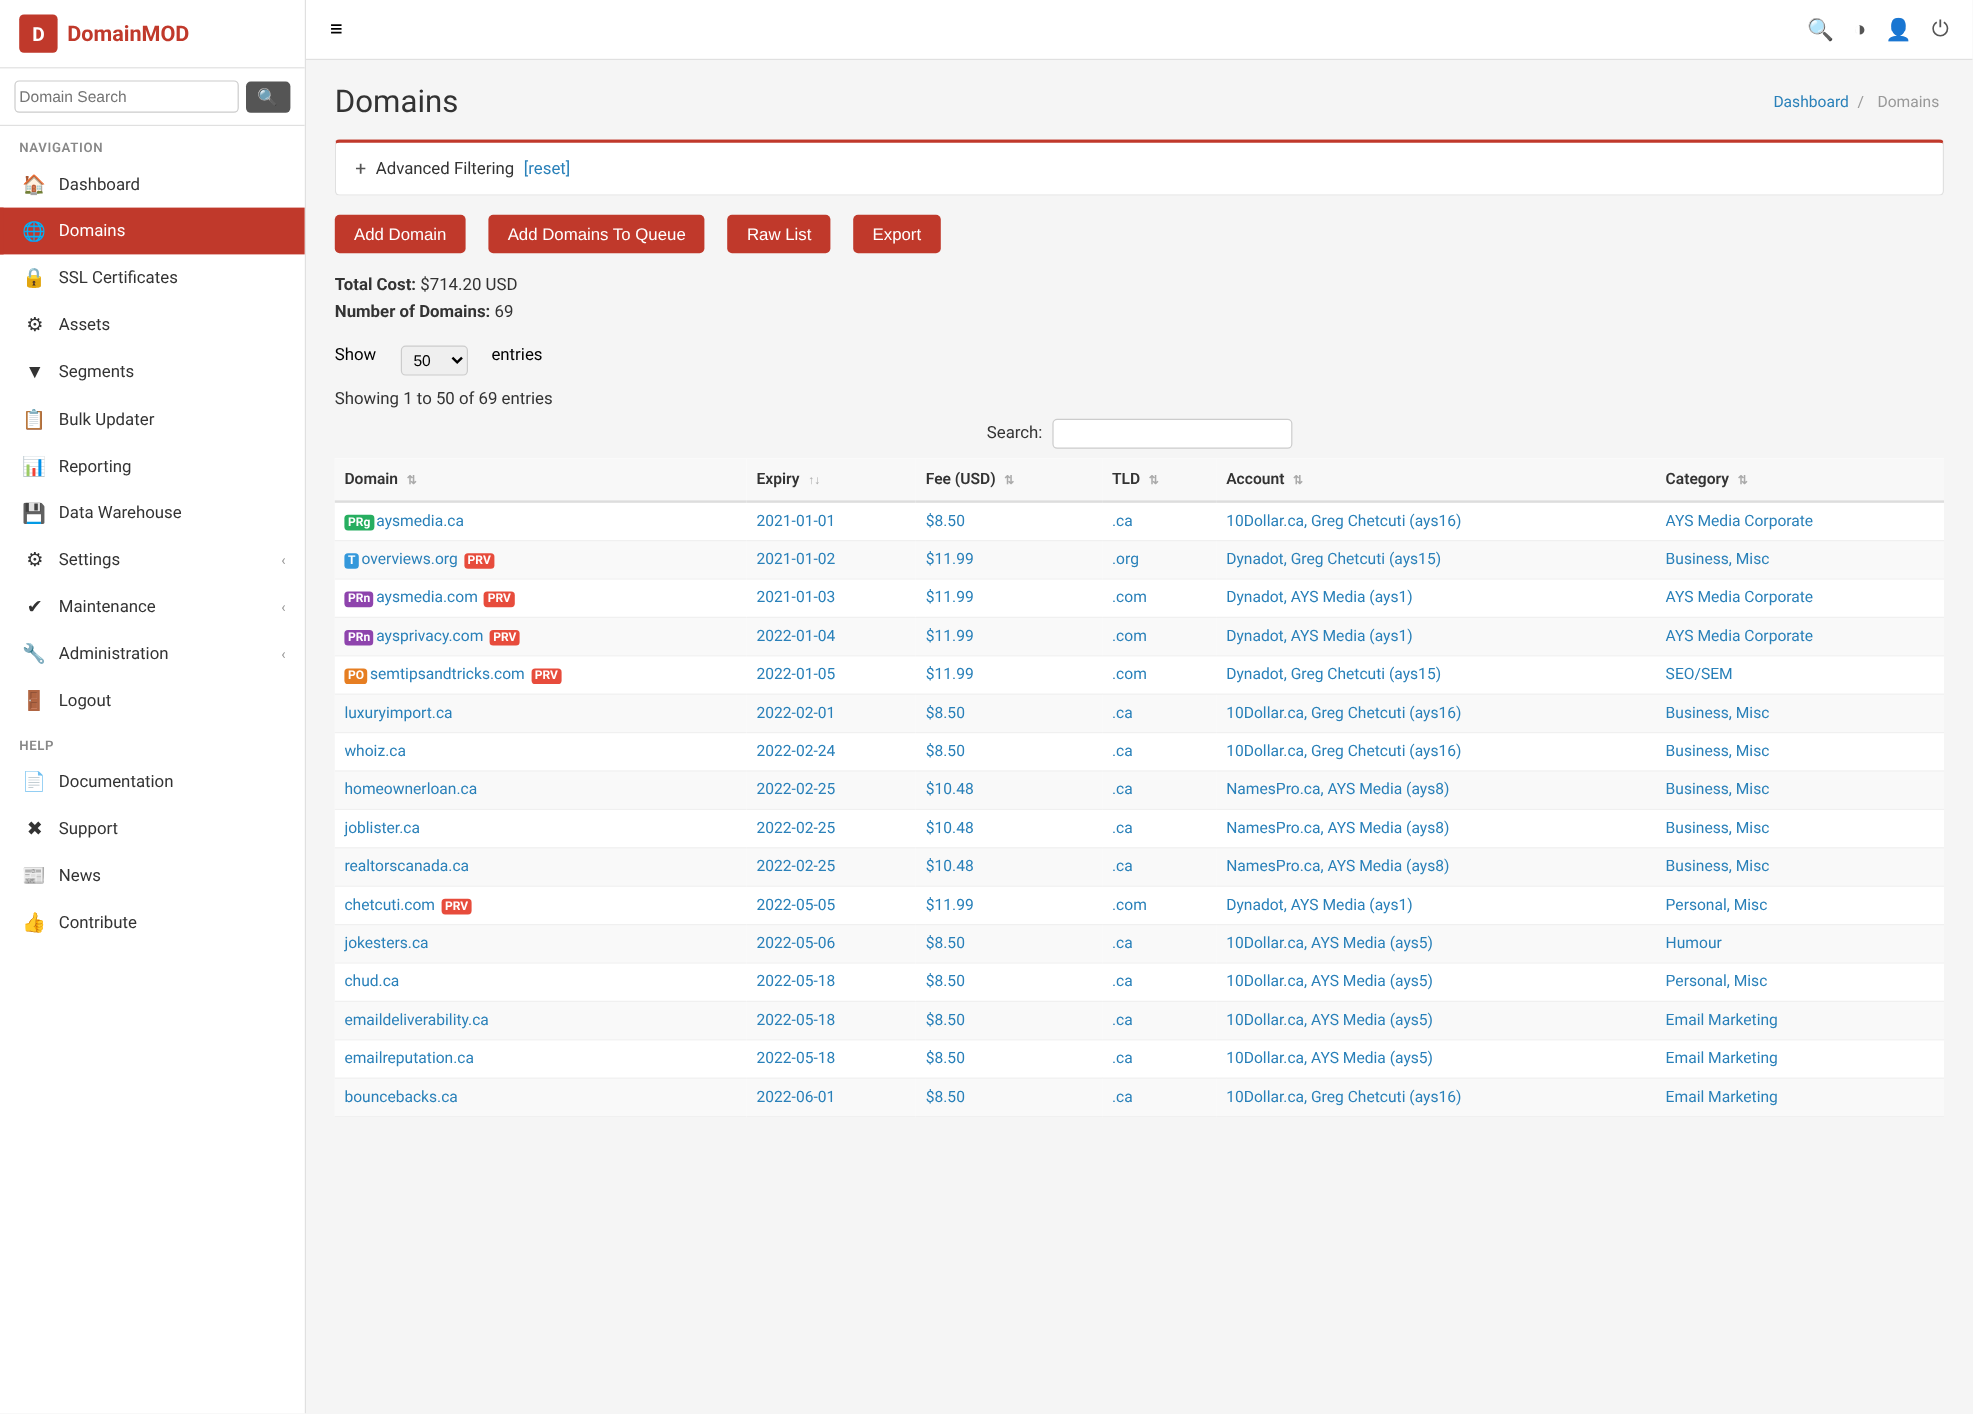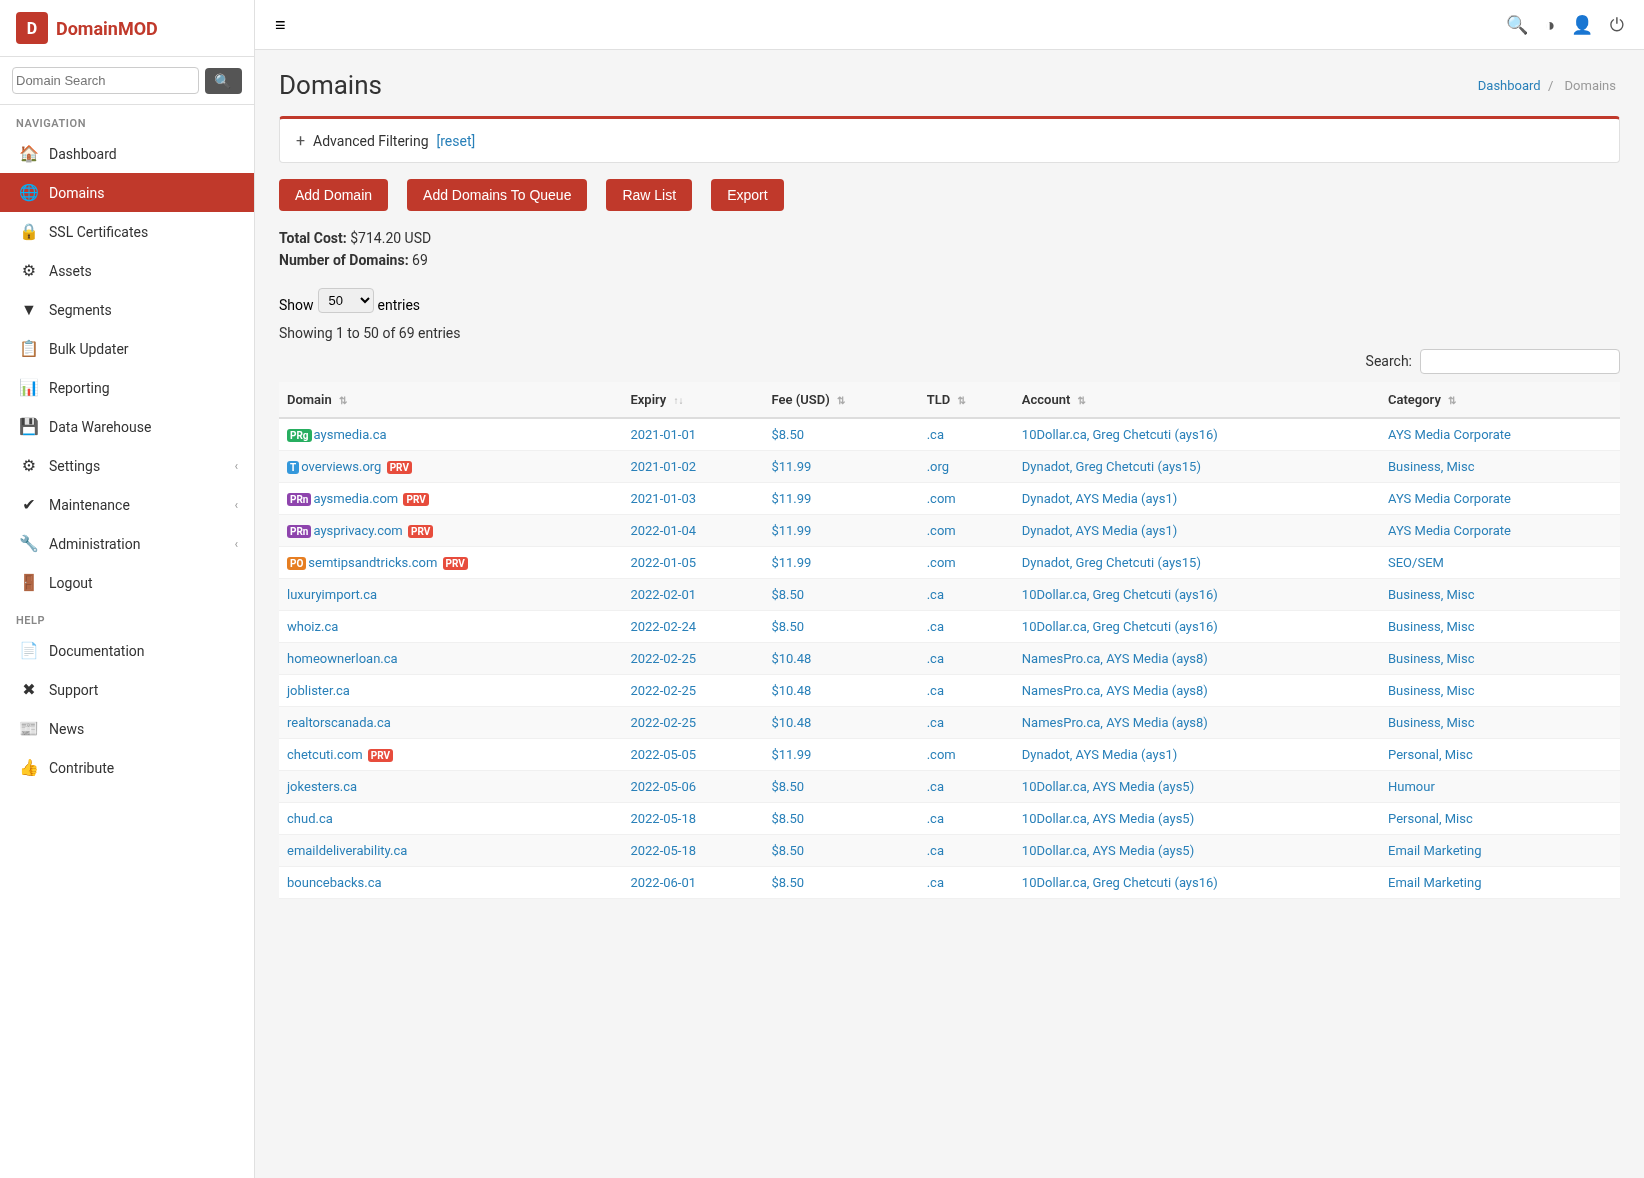--- a/index.html
+++ b/index.html
@@ -108,31 +108,31 @@
       background: #c0392b; color: white; border: none;
       padding: 8px 16px; border-radius: 4px; cursor: pointer;
       font-size: 14px; font-weight: 500;
     }
 
     .stats { margin-bottom: 16px; }
     .stats p { font-size: 14px; color: #333; line-height: 1.6; }
     .stats strong { font-weight: 700; }
 
     .show-entries {
-      display: flex; align-items: flex-end; gap: 4px; margin-bottom: 12px;
+      display: flex; align-items: flex-start; gap: 20px; margin-bottom: 12px;
     }
     .show-entries select {
       border: 1px solid #ccc; border-radius: 4px;
       padding: 3px 6px; font-size: 13px;
     }
 
     .showing-info { font-size: 14px; color: #333; margin-bottom: 8px; }
 
     .search-row {
-      display: flex; justify-content: flex-end; align-items: center;
+      display: flex; justify-content: center; align-items: center;
       gap: 8px; margin-bottom: 8px;
     }
     .search-row label { font-size: 14px; color: #333; }
     .search-row input {
       border: 1px solid #ccc; border-radius: 4px;
       padding: 4px 10px; font-size: 13px; width: 200px;
     }
 
     table { width: 100%; border-collapse: collapse; background: white; font-size: 13px; }
     thead th {
@@ -424,20 +424,28 @@
   </tr>
           <tr>
     <td><a href="#">emaildeliverability.ca</a></td>
     <td><a href="#">2022-05-18</a></td>
     <td><a href="#">$8.50</a></td>
     <td><a href="#">.ca</a></td>
     <td><a href="#">10Dollar.ca, AYS Media (ays5)</a></td>
     <td class="cat-link"><a href="#">Email Marketing</a></td>
   </tr>
           <tr>
+    <td><a href="#">emailreputation.ca</a></td>
+    <td><a href="#">2022-05-18</a></td>
+    <td><a href="#">$8.50</a></td>
+    <td><a href="#">.ca</a></td>
+    <td><a href="#">10Dollar.ca, AYS Media (ays5)</a></td>
+    <td class="cat-link"><a href="#">Email Marketing</a></td>
+  </tr>
+          <tr>
     <td><a href="#">bouncebacks.ca</a></td>
     <td><a href="#">2022-06-01</a></td>
     <td><a href="#">$8.50</a></td>
     <td><a href="#">.ca</a></td>
     <td><a href="#">10Dollar.ca, Greg Chetcuti (ays16)</a></td>
     <td class="cat-link"><a href="#">Email Marketing</a></td>
   </tr>
         </tbody>
     </table>
   </div>

